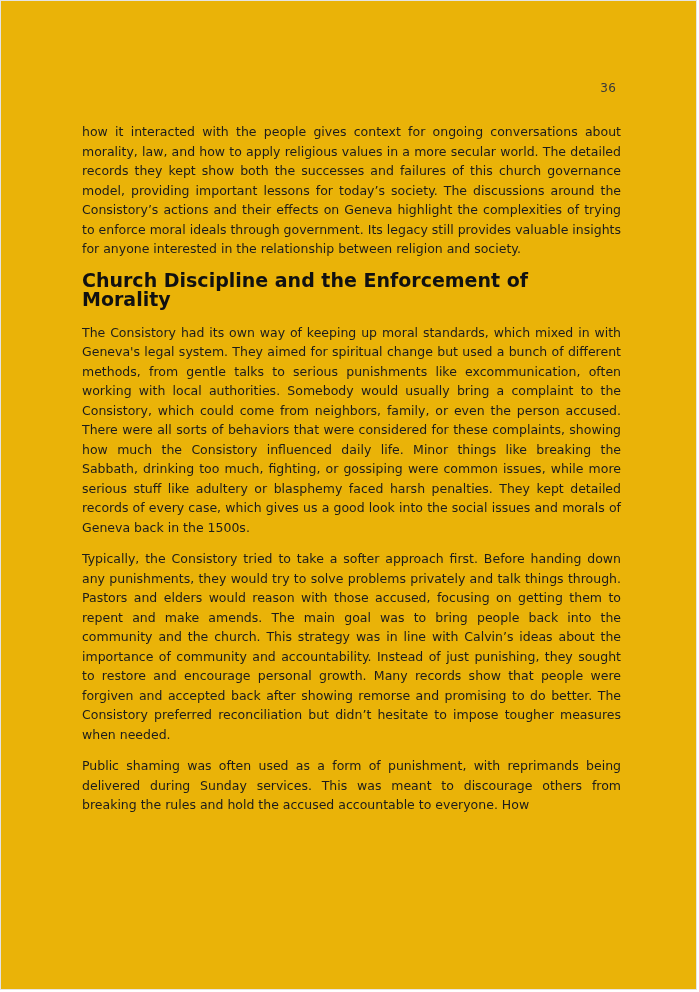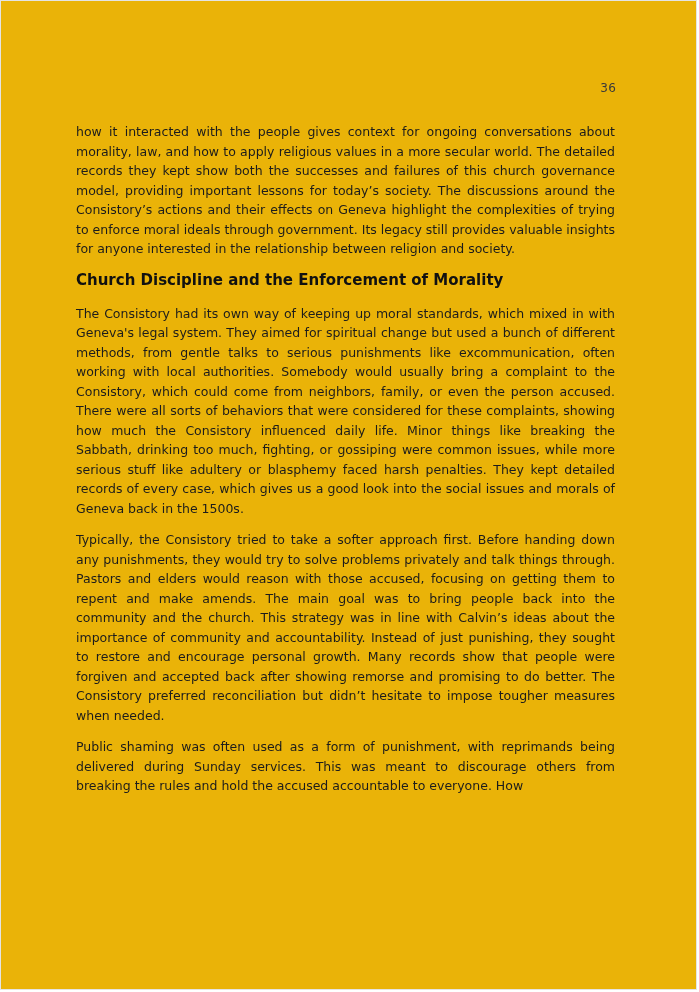--- a/index.html
+++ b/index.html
@@ -25,32 +25,32 @@
     position: absolute;
     top: 80px;
     right: 80px;
     font-size: 12px;
     color: #3a3a3a;
     letter-spacing: 0.2px;
   }
   .content {
     position: absolute;
     top: 121px;
-    left: 75px;
+    left: 81px;
     width: 539px;
     font-size: 12.5px;
     line-height: 19.5px;
     color: #1c1c1c;
     text-align: justify;
   }
   .para {
     margin: 0 0 12px 0;
   }
   .section-heading {
-    font-size: 15px;
+    font-size: 19px;
     font-weight: bold;
     color: #111111;
     margin: 1px 0 14px 0;
     text-align: left;
     line-height: 19px;
   }
 </style>
 </head>
 <body>
 

